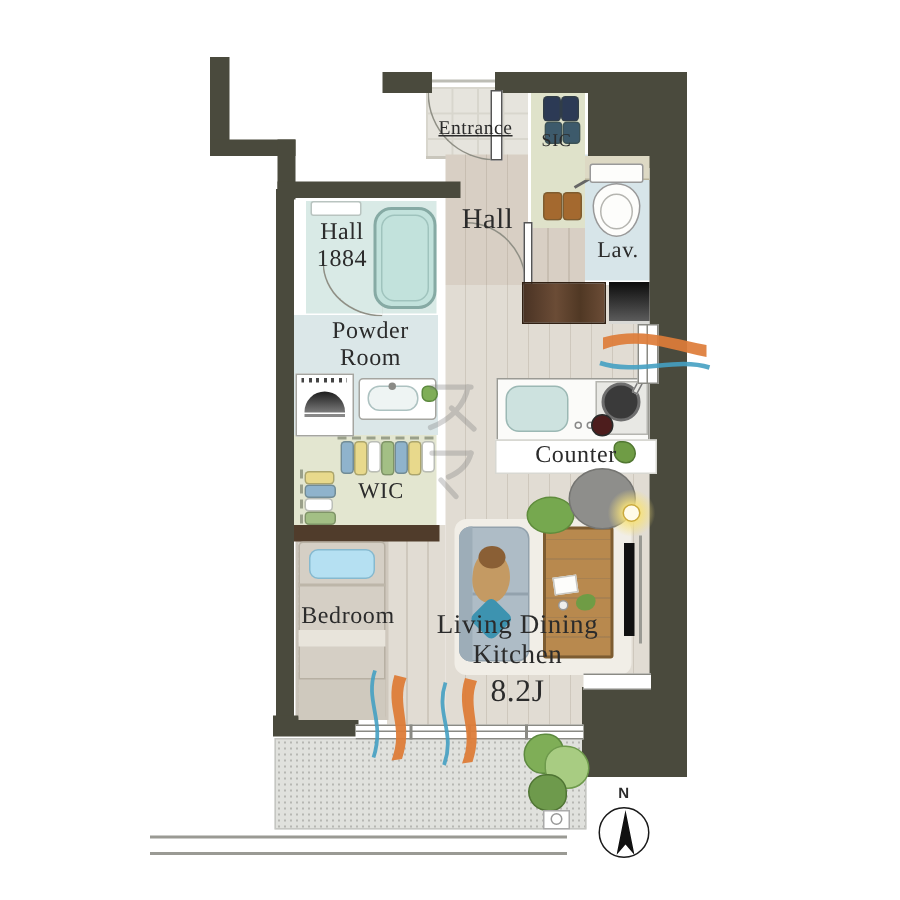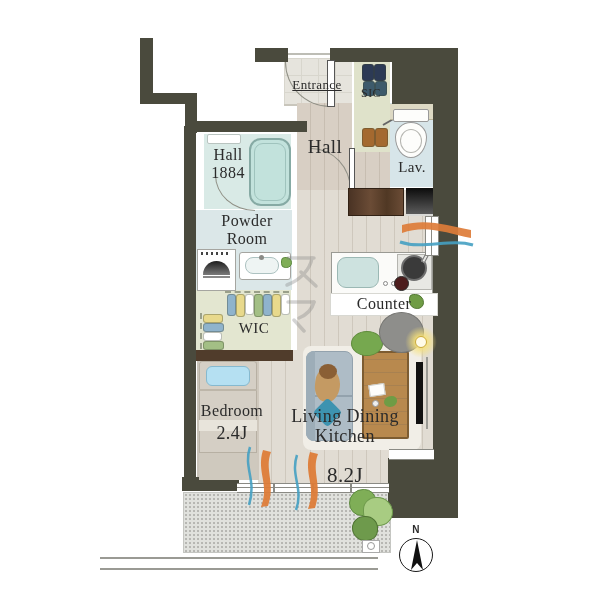--- a/index.html
+++ b/index.html
@@ -192,25 +192,24 @@
     <div>1884</div>
   </div>
   <div class="abs lbl" style="left:203px;top:212px;width:88px;font-size:16px;">
     <div>Powder</div>
     <div>Room</div>
   </div>
   <div class="abs lbl" style="left:232px;top:320px;width:44px;font-size:15px;">WIC</div>
   <div class="abs lbl" style="left:334px;top:295px;width:100px;font-size:16px;">Counter</div>
   <div class="abs lbl" style="left:194px;top:402px;width:76px;font-size:16px;">
     <div>Bedroom</div>
-    <div style="font-size:18px;margin-top:3px;">2.4J</div>
   </div>
   <div class="abs lbl" style="left:285px;top:406px;width:120px;font-size:18px;">
     <div>Living Dining</div>
     <div>Kitchen</div>
-    <div style="font-size:21px;margin-top:18px;">8.2J</div>
+    <div style="font-size:21px;margin-top:3px;">8.2J</div>
   </div>
 
   <div class="abs lbl" style="left:408px;top:524px;width:16px;font-size:10px;font-weight:bold;font-family:'Liberation Sans','DejaVu Sans',sans-serif;">N</div>
   <div class="abs" style="left:399px;top:538px;width:34px;height:34px;border:1.8px solid #1a1a1a;border-radius:50%;background:#fff;"></div>
   <div class="abs" style="left:407px;top:540px;width:20px;height:31px;background:#111;clip-path:polygon(50% 0, 80% 97%, 50% 74%, 20% 97%);"></div>
 
 </div>
 
 </body></html>

